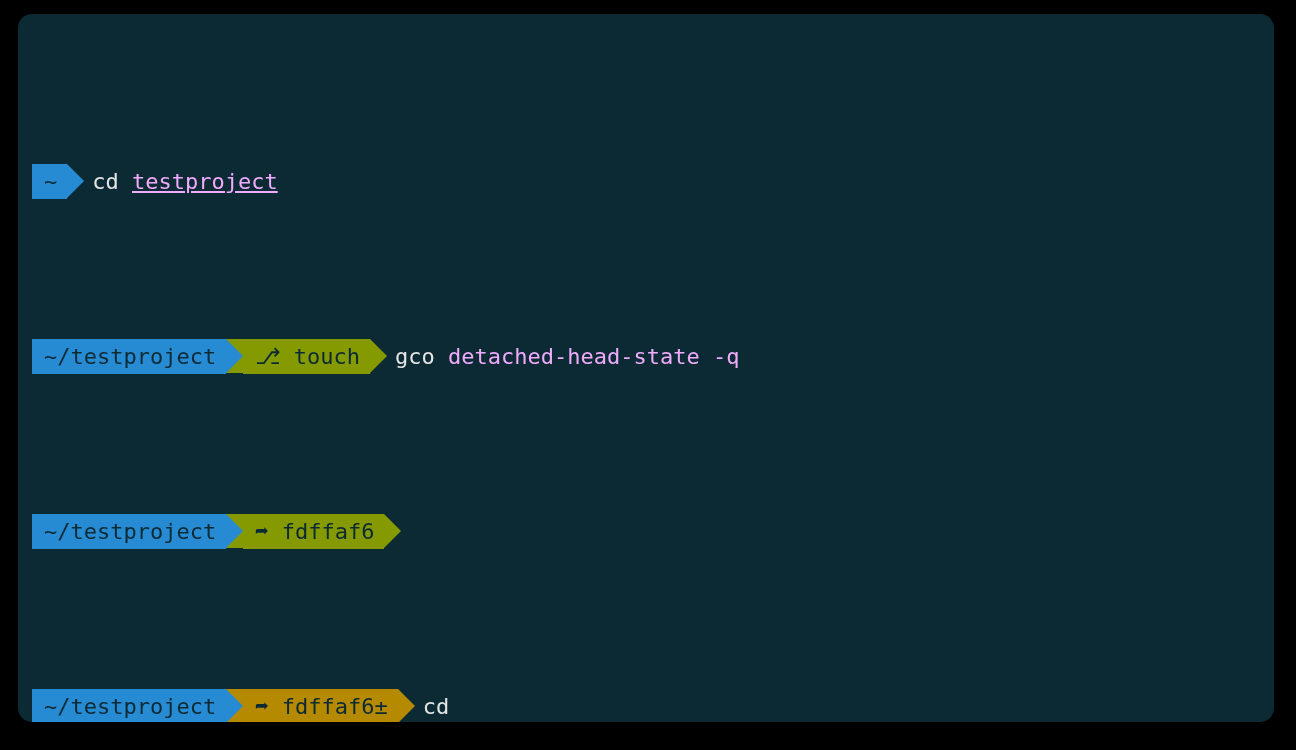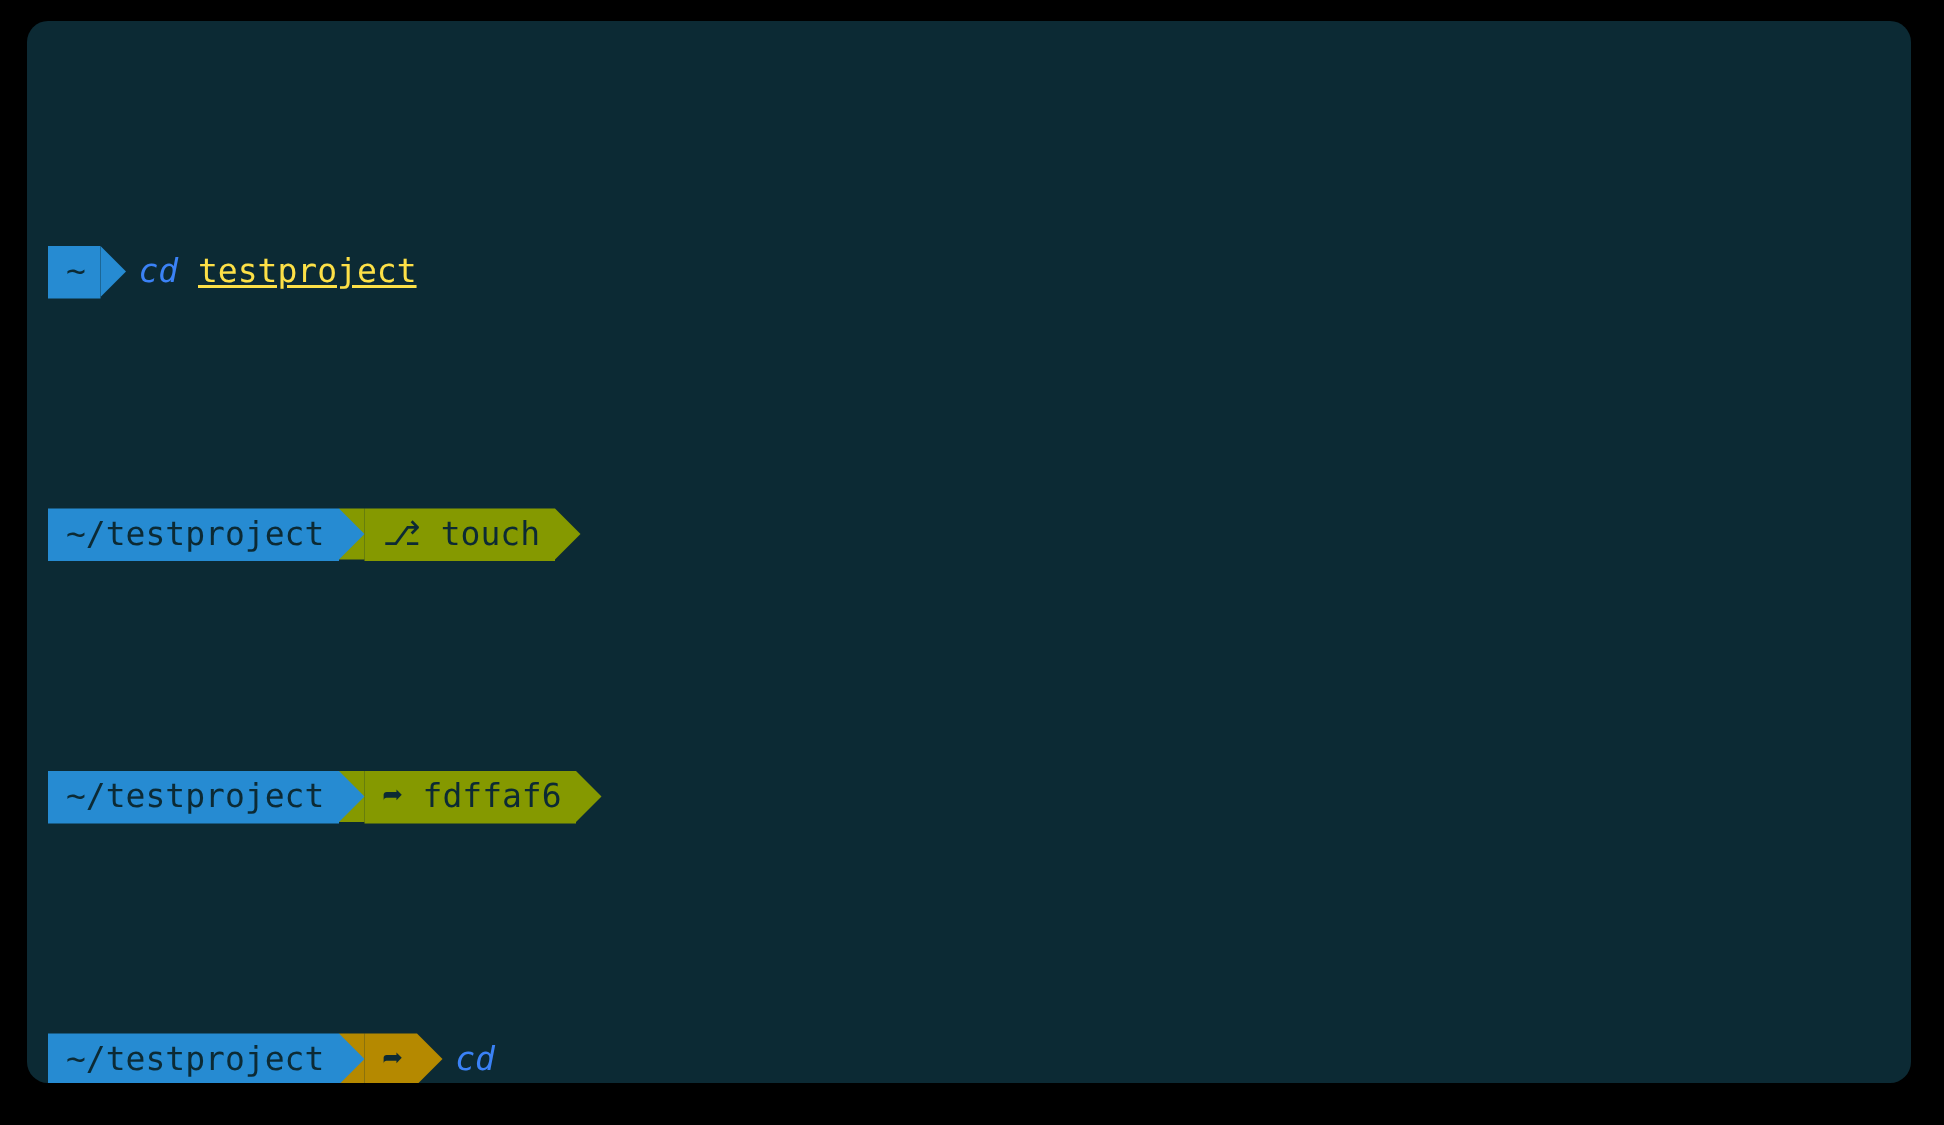--- a/index.html
+++ b/index.html
@@ -39,57 +39,58 @@
     display: inline-block;
   }
   .ar-blue   { border-left: 17px solid #268bd2; }
   .ar-olive  { border-left: 17px solid #859900; }
   .ar-yellow { border-left: 17px solid #b58900; }
   .on-olive  { background: #859900; }
   .on-yellow { background: #b58900; }
   .on-black  { background: #0c2a34; }
 
   .txt { padding-left: 8px; }
-  .cmd-green  { color: #3b82f6; font-style: italic; }
-  .cmd-gray   { color: #fde047; }
+  .cmd-green  { color: #e5e5e5; }
+  .cmd-gray   { color: #f0abfc; }
   .cmd-under  { text-decoration: underline; }
 </style>
 </head>
 <body>
 
 <div class="window">
 
   
   <div class="line">
     <span class="seg bg-blue"><span>~</span></span>
     <span class="arrow ar-blue on-black"></span>
     <span class="txt"><span class="cmd-green">cd</span> <span class="cmd-gray cmd-under">testproject</span></span>
   </div>
 
   
   <div class="line">
     <span class="seg bg-blue"><span>~/testproject</span></span>
     <span class="arrow ar-blue on-olive"></span>
     <span class="seg bg-olive"><span>⎇</span><span> touch</span></span>
     <span class="arrow ar-olive on-black"></span>
+    <span class="txt"><span class="cmd-green">gco</span> <span class="cmd-gray">detached-head-state -q</span></span>
   </div>
 
   
   <div class="line">
     <span class="seg bg-blue"><span>~/testproject</span></span>
     <span class="arrow ar-blue on-olive"></span>
     <span class="seg bg-olive"><span>➦</span><span> fdffaf6</span></span>
     <span class="arrow ar-olive on-black"></span>
   </div>
 
   
   <div class="line">
     <span class="seg bg-blue"><span>~/testproject</span></span>
     <span class="arrow ar-blue on-yellow"></span>
-    <span class="seg bg-yellow"><span>➦</span></span>
+    <span class="seg bg-yellow"><span>➦</span><span> fdffaf6±</span></span>
     <span class="arrow ar-yellow on-black"></span>
     <span class="txt"><span class="cmd-green">cd</span></span>
   </div>
 
   
   
 
   
   
   

